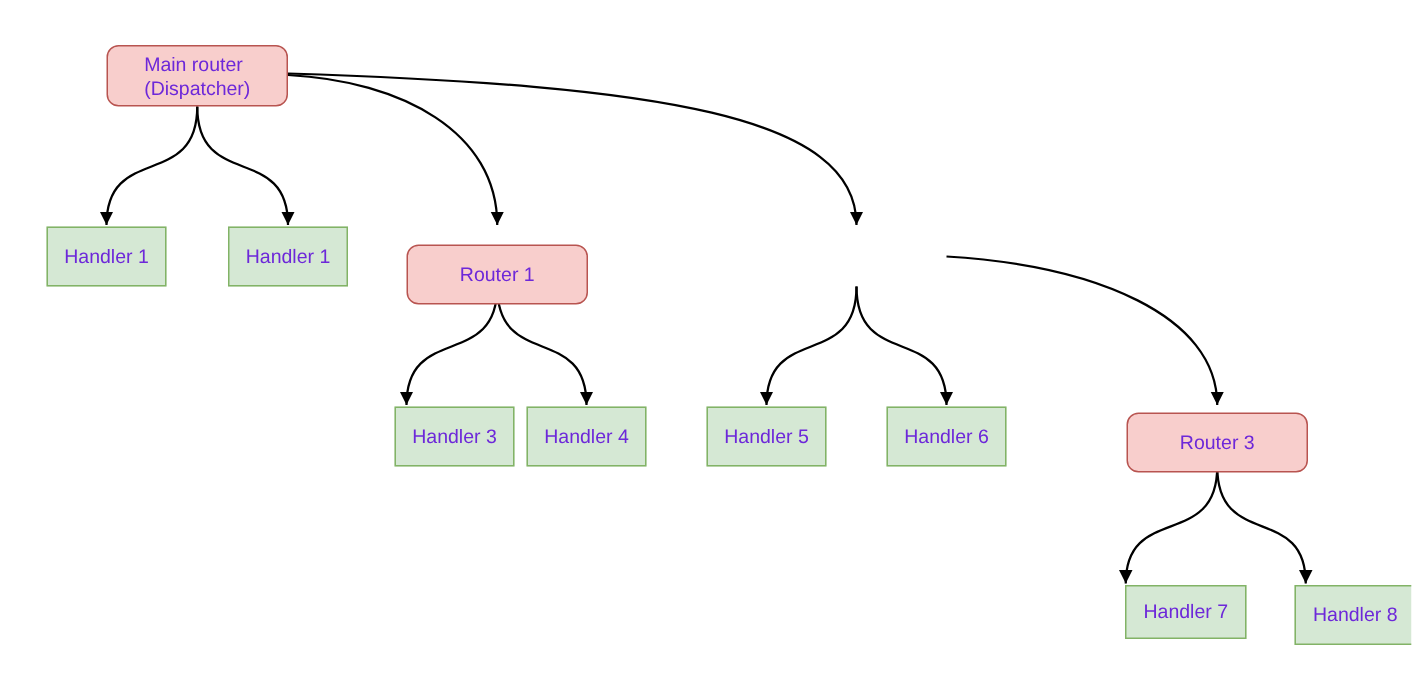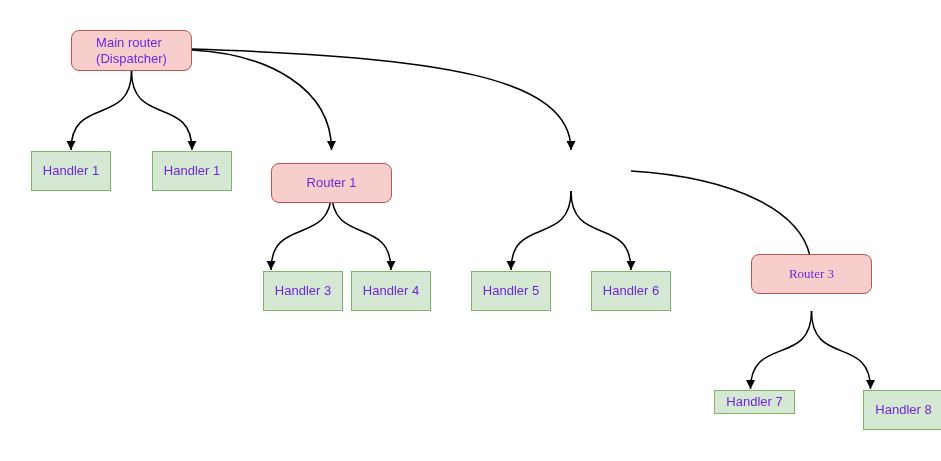--- a/index.html
+++ b/index.html
@@ -66,19 +66,19 @@
 
 
   <div class="node handler" style="left: 231px; top: 271px; width: 80px; height: 40px; background: rgb(213, 232, 212); border-color: rgb(130, 179, 102); margin-left: 32px;">Handler 3</div>
 
   <div class="node handler" style="left: 351px; top: 271px; width: 80px; height: 40px; background: rgb(213, 232, 212); border-color: rgb(130, 179, 102);">Handler 4</div>
 
   <div class="node handler" style="left: 471px; top: 271px; width: 80px; height: 40px; background: rgb(213, 232, 212); border-color: rgb(130, 179, 102);">Handler 5</div>
 
   <div class="node handler" style="left: 591px; top: 271px; width: 80px; height: 40px; background: rgb(213, 232, 212); border-color: rgb(130, 179, 102);">Handler 6</div>
 
-  <div class="node router" style="left: 751px; top: 254px; width: 121px; height: 40px; background: rgb(248, 206, 204); border-color: rgb(184, 84, 80); font-family: Liberation Serif, serif;">Router 3</div>
+  <div class="node router" style="left: 751px; top: 275px; width: 121px; height: 40px; background: rgb(248, 206, 204); border-color: rgb(184, 84, 80);">Router 3</div>
 
-  <div class="node handler" style="left: 714px; top: 390px; width: 81px; height: 24px; background: rgb(213, 232, 212); border-color: rgb(130, 179, 102);">Handler 7</div>
+  <div class="node handler" style="left: 750px; top: 390px; width: 81px; height: 36px; background: rgb(213, 232, 212); border-color: rgb(130, 179, 102);">Handler 7</div>
 
   <div class="node handler" style="left: 830px; top: 390px; width: 81px; height: 40px; background: rgb(213, 232, 212); border-color: rgb(130, 179, 102); margin-left: 33px;">Handler 8</div>
 
 </div>
 
 </body></html>

